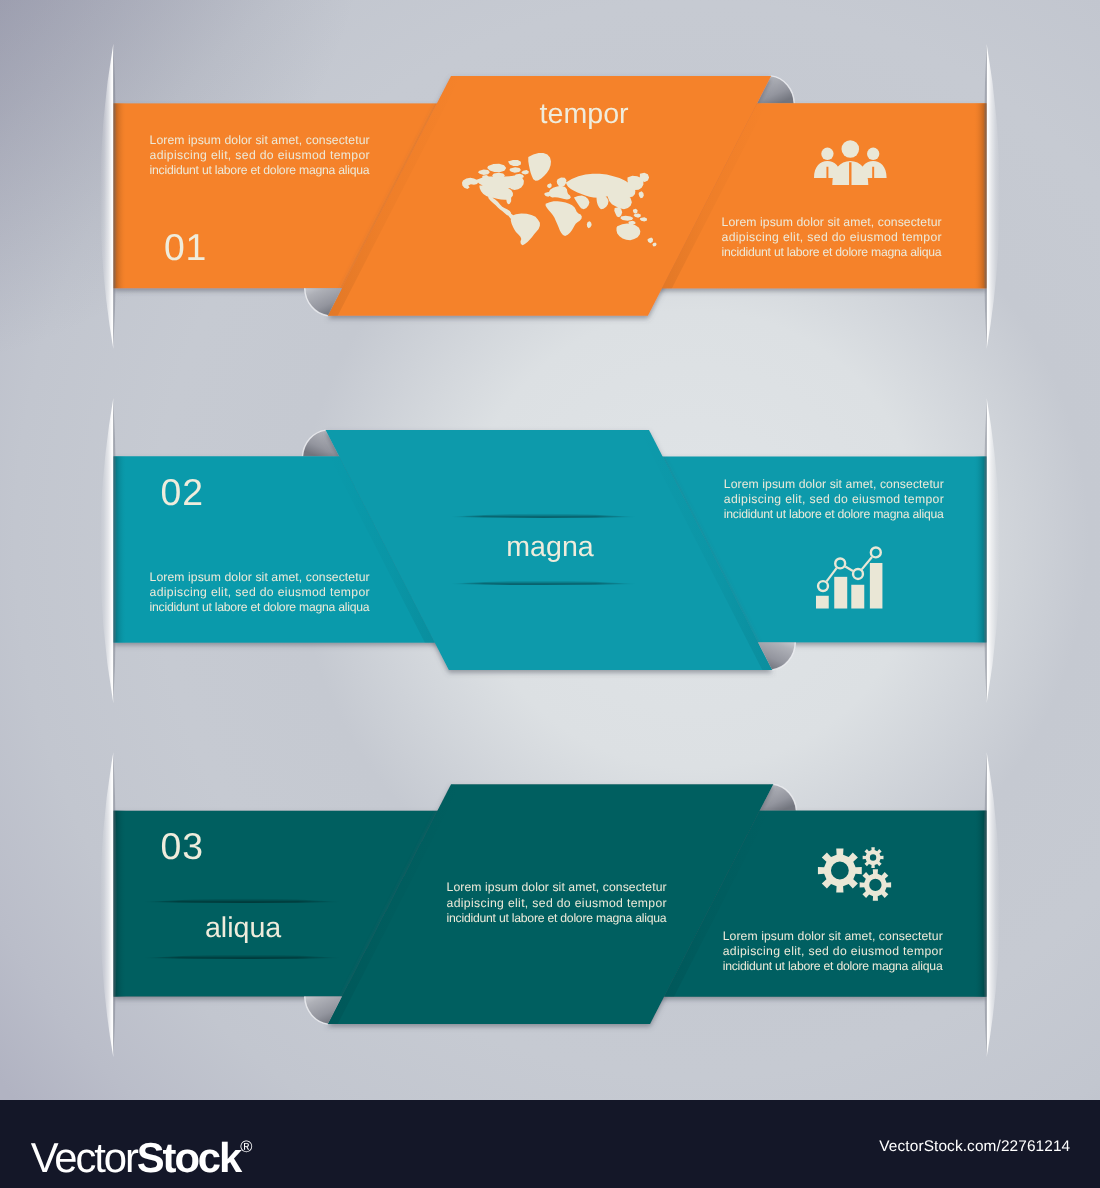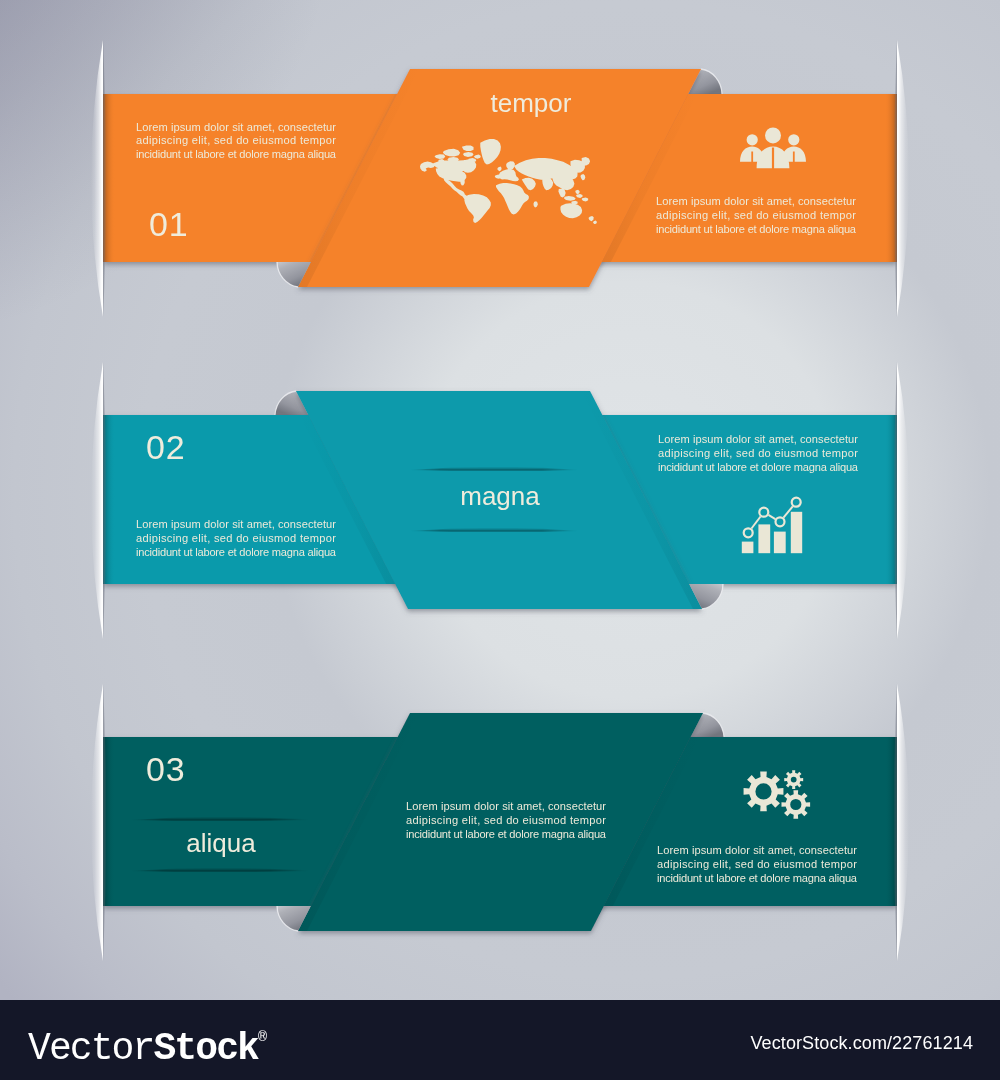--- a/index.html
+++ b/index.html
@@ -1,26 +1,26 @@
 <!DOCTYPE html>
 <html><head>
 <meta charset="utf-8">
 <style>
   html,body{margin:0;padding:0;background:#fff;}
   body{width:1000px;height:1080px;overflow:hidden;
        font-family:"Liberation Sans",sans-serif;}
   #stage{position:relative;width:1000px;height:1080px;overflow:hidden;}
   #art{position:absolute;left:0;top:0;width:1000px;height:1000px;display:block;}
   #footer{position:absolute;left:0;top:1000px;width:1000px;height:80px;background:#141728;}
-  #footer .brand{position:absolute;left:28px;top:6px;font-size:38px;color:#ffffff;
-      letter-spacing:-1.9px;line-height:64px;white-space:nowrap;font-family:Liberation Mono, monospace;}
+  #footer .brand{position:absolute;left:28px;top:23px;font-size:38px;color:#ffffff;
+      letter-spacing:-1.9px;line-height:40px;white-space:nowrap;}
   #footer .brand .lt{font-weight:300;}
   #footer .brand .bd{font-weight:700;}
   #footer .brand .rg{font-size:15px;vertical-align:18px;font-weight:400;letter-spacing:0;}
-  #footer .url{position:absolute;right:27px;top:33px;font-size:18px;color:#ffffff;letter-spacing:0.1px;}
+  #footer .url{position:absolute;right:27px;top:33px;font-size:14px;color:#ffffff;letter-spacing:0.1px;}
 </style>
 </head>
 <body>
 
 <div id="stage">
   <svg id="art" viewBox="0 0 1000 1000">
     <defs id="artdefs">
       <radialGradient id="bgGrad" gradientUnits="userSpaceOnUse" cx="630" cy="490" r="800">
         <stop offset="0.00" stop-color="#E0E4E7"></stop>
         <stop offset="0.26" stop-color="#DCE0E3"></stop>

